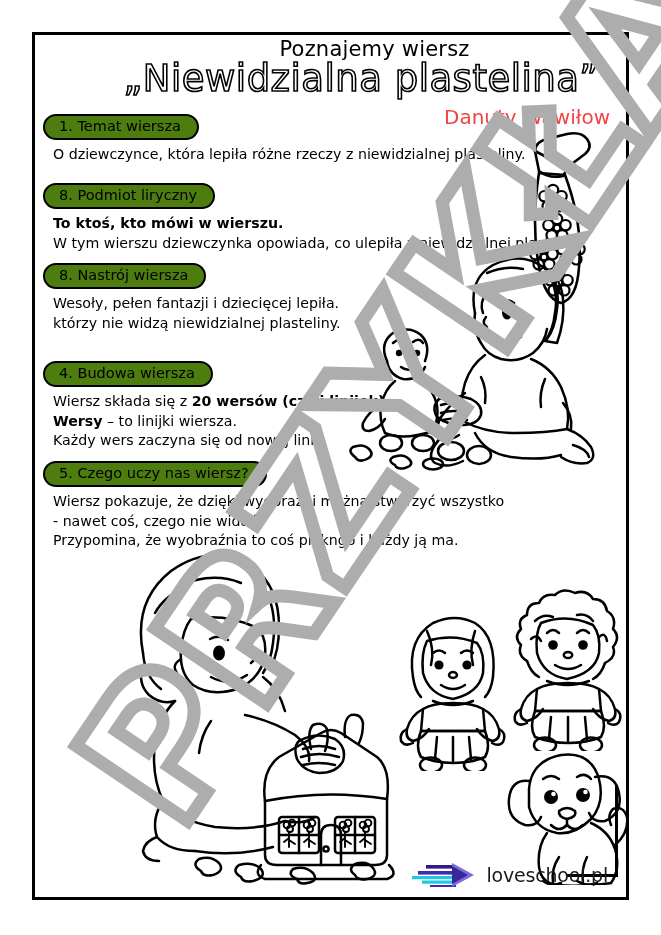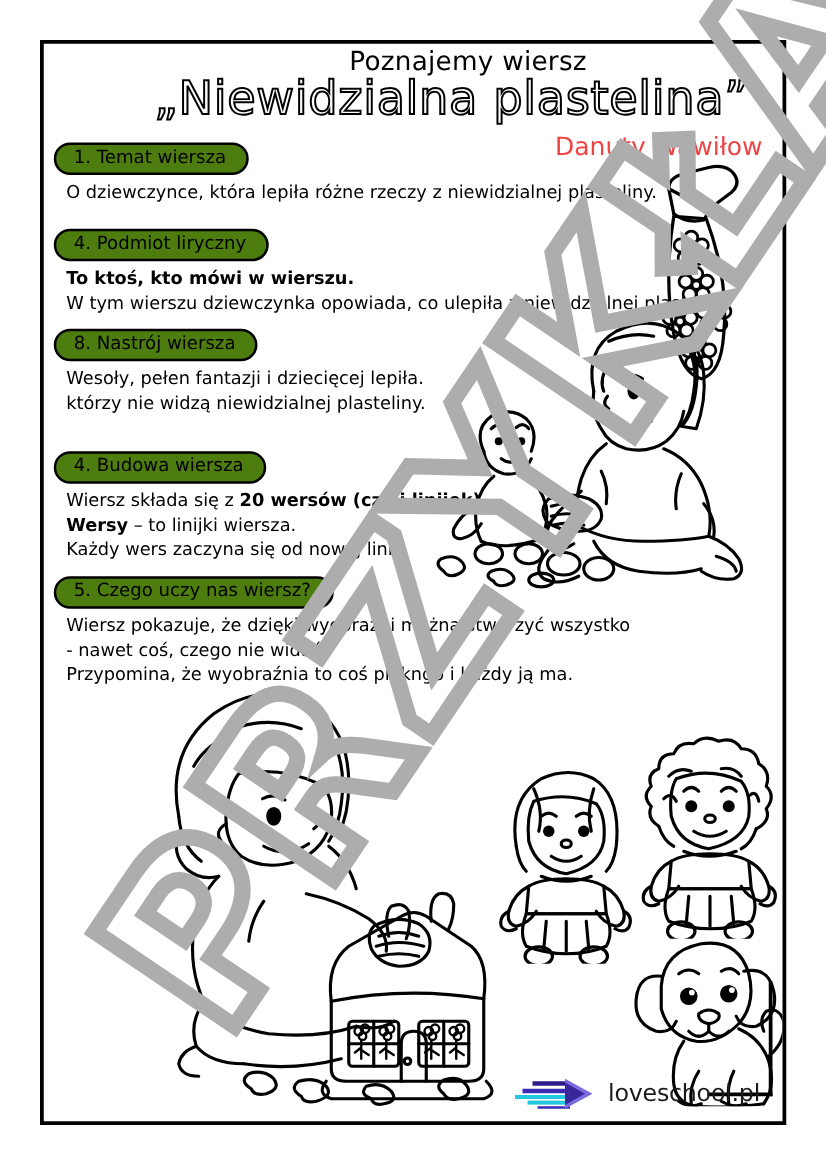--- a/index.html
+++ b/index.html
@@ -165,21 +165,21 @@
     <div class="hdr-author">Danuty Wawiłow</div>
 
     <div class="section" style="top:79px;">
       <span class="pill">1. Temat wiersza</span>
       <div class="body-lines">
         <div class="ln">O dziewczynce, która lepiła różne rzeczy z niewidzialnej plasteliny.</div>
       </div>
     </div>
 
     <div class="section" style="top:148px;">
-      <span class="pill">4. Podmiot liryczny</span>
+      <span class="pill">8. Podmiot liryczny</span>
       <div class="body-lines">
         <div class="ln b">To ktoś, kto mówi w wierszu.</div>
         <div class="ln">W tym wierszu dziewczynka opowiada, co ulepiła z niewidzialnej plasteliny.</div>
       </div>
     </div>
 
     <div class="section" style="top:228px;">
       <span class="pill">8. Nastrój wiersza</span>
       <div class="body-lines">
         <div class="ln">Wesoły, pełen fantazji i dziecięcej lepiła.</div>

